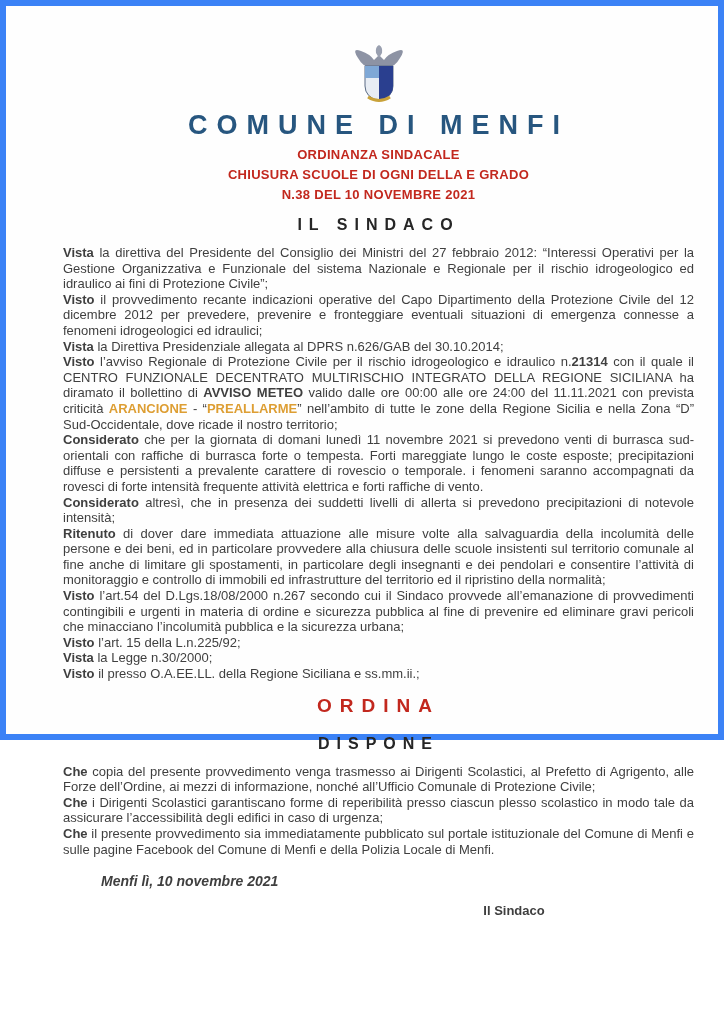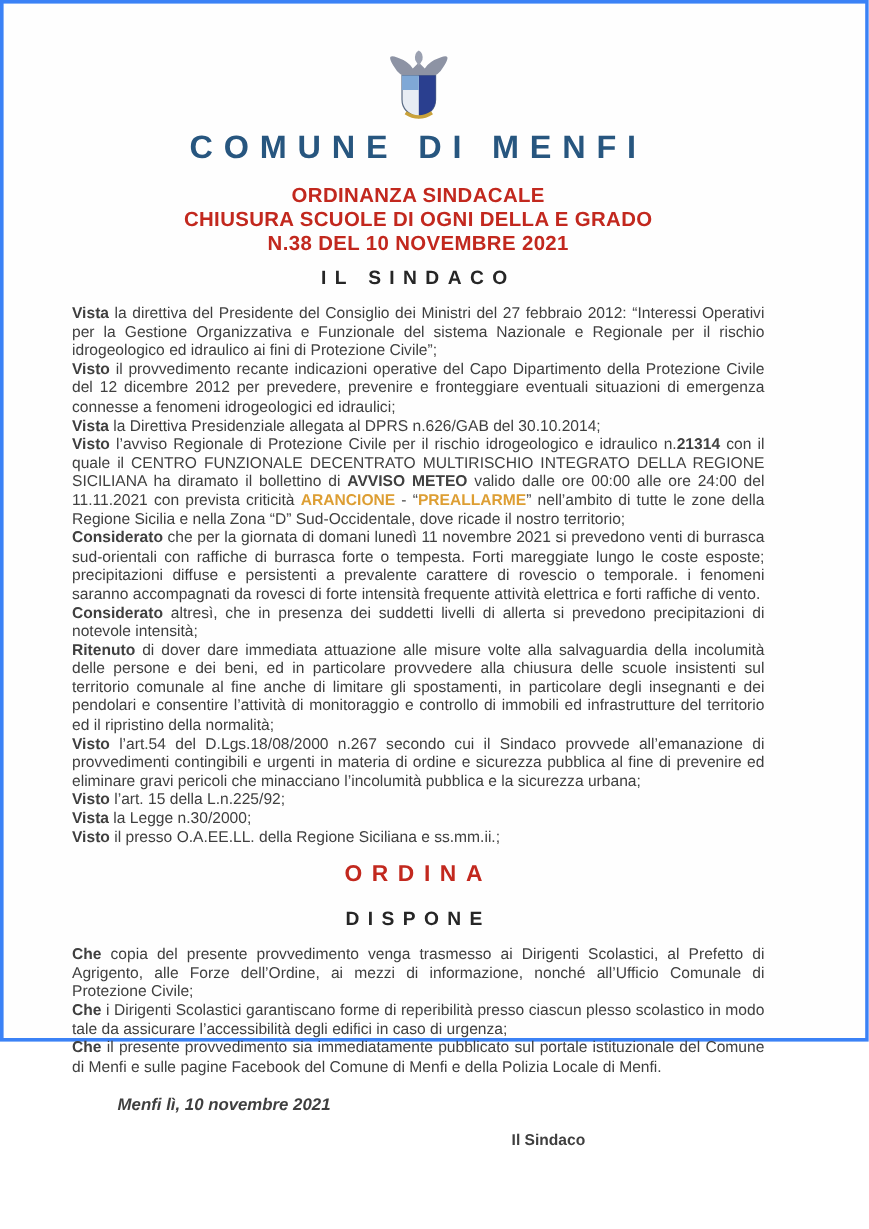--- a/index.html
+++ b/index.html
@@ -10,24 +10,24 @@
     --ink:#3f3f3f;
     --black:#262626;
   }
   *{margin:0;padding:0;box-sizing:border-box;}
   html,body{background:#fff;}
   body{
     font-family:"Liberation Sans","DejaVu Sans",sans-serif;
     width:724px;height:1024px;overflow:hidden;
   }
   .page{
-    width:724px;height:868px;
+    width:724px;height:740px;
     background:#fefefe;
-    border:3px solid #3b82f6;
-    padding:36px 84px 0 57px;
+    border:6px solid #3b82f6;
+    padding:36px 24px 0 57px;
     position:relative;
   }
   
   .header{text-align:center;}
   .crest{display:inline-block;margin-bottom:2px;}
   .municipality{
     color:var(--blue);
     font-size:27px;font-weight:700;
     letter-spacing:9px;
     line-height:30px;
@@ -35,23 +35,23 @@
   .subtitle{
     color:var(--gray);
     font-style:italic;
     font-size:15px;
     letter-spacing:.5px;
     line-height:20px;
     margin-top:2px;
   }
   
   .doc-title{
-    margin-top:15px;text-align:center;
+    margin-top:5px;text-align:center;
     color:var(--red);font-weight:700;
-    font-size:17px;line-height:20px;
+    font-size:13px;line-height:20px;
     letter-spacing:.3px;
   }
   .sec-heading{
     text-align:center;font-weight:700;color:var(--black);
     font-size:16px;letter-spacing:7px;margin-top:11px;
   }
   .sec-heading.red{
     color:var(--red);font-size:19px;letter-spacing:8px;
     margin-top:13px;margin-bottom:10px;
   }

